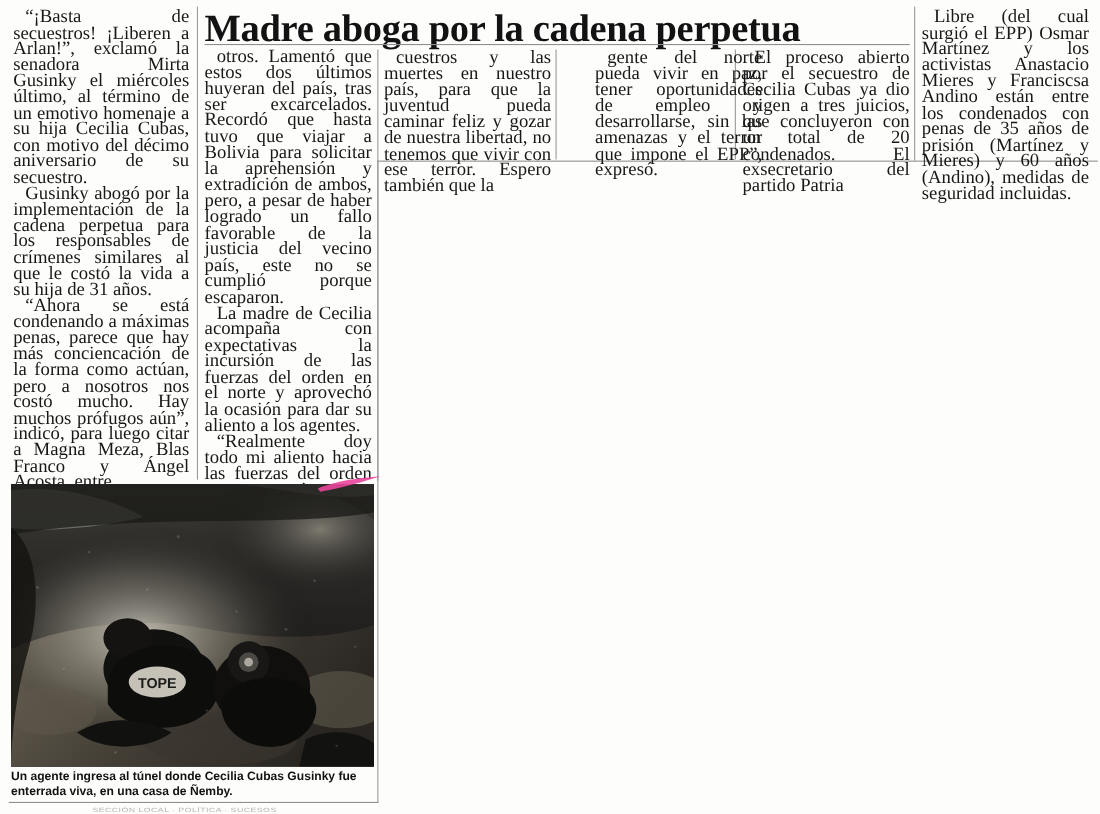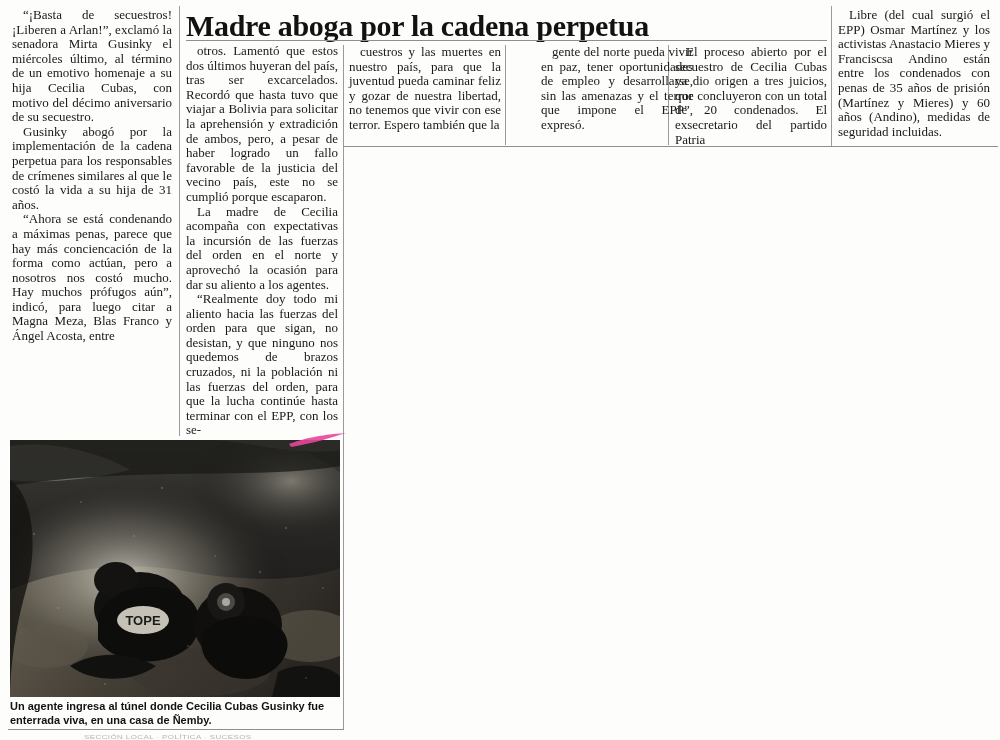--- a/index.html
+++ b/index.html
@@ -18,31 +18,31 @@
   }
 
   
   .headline {
     position: absolute;
     left: 186px;
     top: 8px;
     width: 640px;
     font-family: "Liberation Serif", serif;
     font-weight: bold;
-    font-size: 30px;
+    font-size: 35px;
     line-height: 36px;
     letter-spacing: -0.3px;
     color: #121212;
     white-space: nowrap;
   }
 
   
   .col {
     position: absolute;
-    font-size: 13px;
+    font-size: 17px;
     line-height: 14.6px;
     text-align: justify;
     text-justify: inter-word;
     color: #181818;
     hyphens: manual;
   }
   .col p {
     margin: 0;
     text-indent: 11px;
   }

